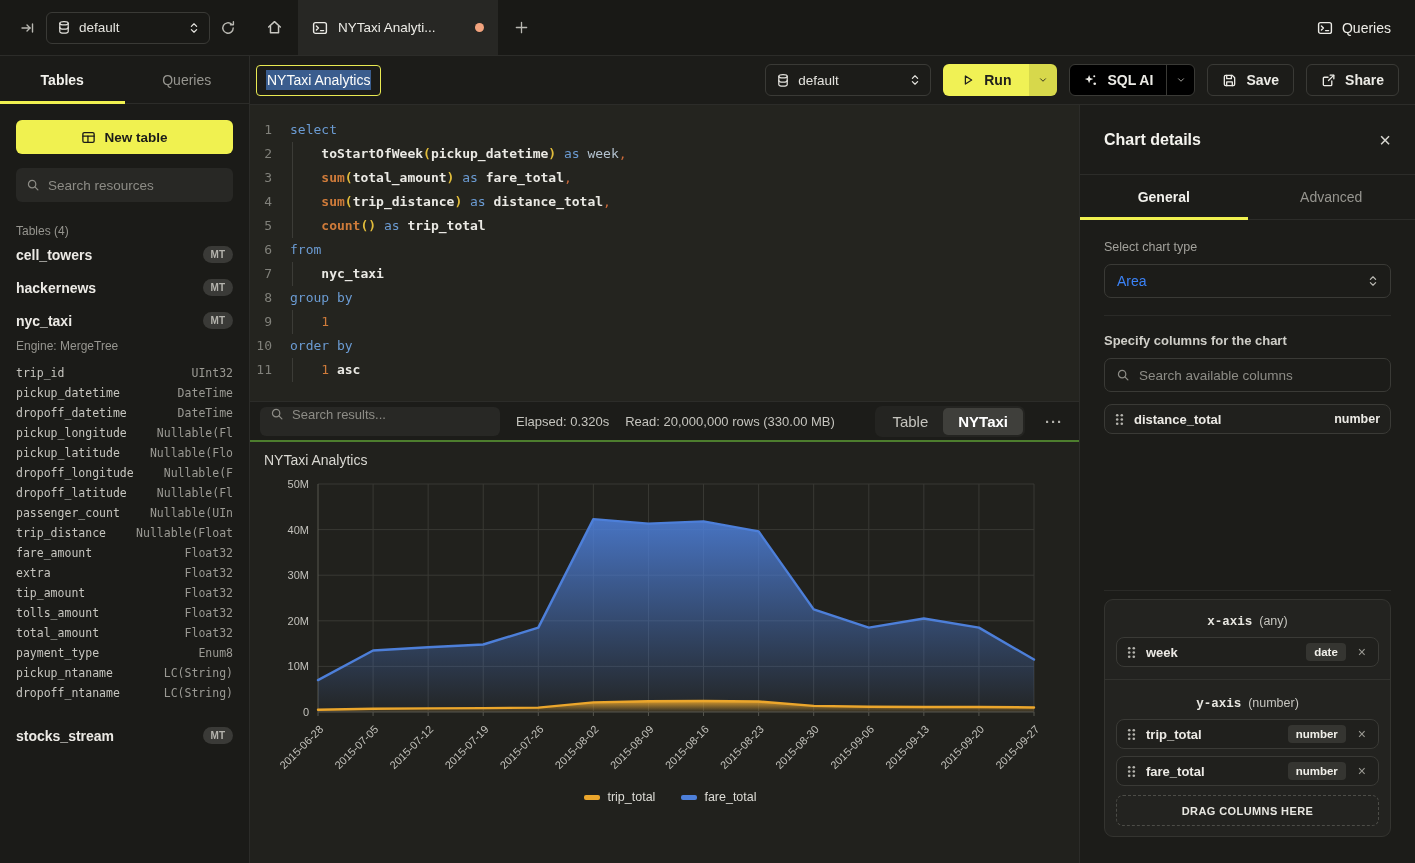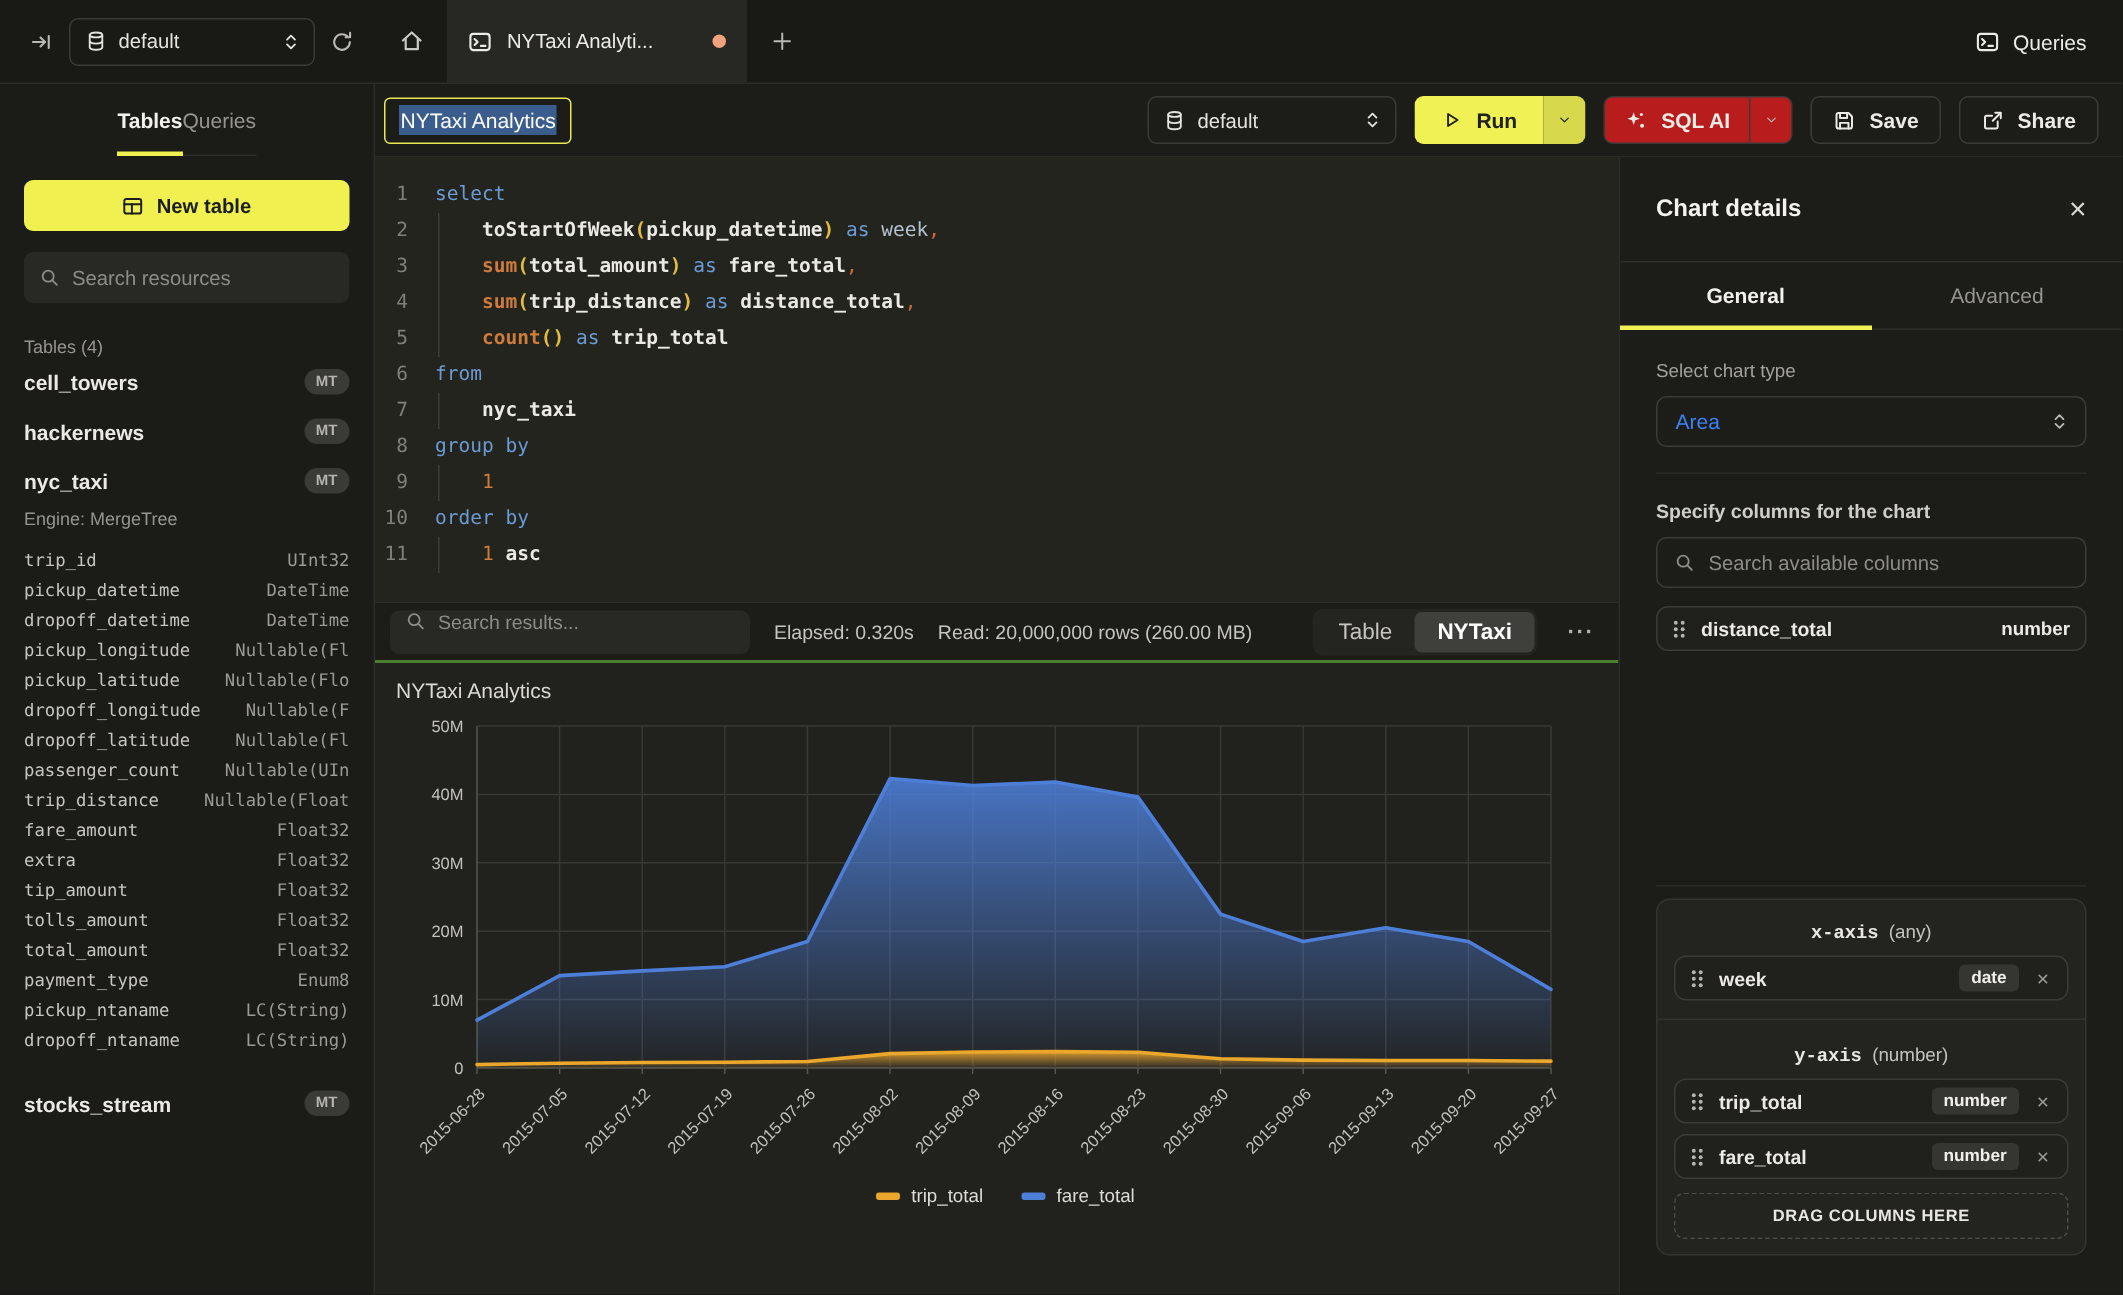--- a/index.html
+++ b/index.html
@@ -19,21 +19,21 @@
   .home-btn { width:48px; display:flex; align-items:center; justify-content:center; color:#c9c8c2; }
   .tab { width:200px; background:#272724; display:flex; align-items:center; gap:10px; padding:0 14px; color:#ecebe6; }
   .tab .t-label { flex:1; font-size:13.5px; white-space:nowrap; overflow:hidden; }
   .tab .dot { width:9px; height:9px; border-radius:50%; background:#f2a37e; }
   .plus-btn { width:46px; display:flex; align-items:center; justify-content:center; color:#b9b8b2; font-size:20px; }
   .topbar-right { flex:1; display:flex; align-items:center; justify-content:flex-end; padding-right:24px; }
   .queries-btn { display:flex; align-items:center; gap:9px; color:#ecebe6; font-size:14px; cursor:pointer; }
 
   
   .cols { display:flex; height:807px; }
-  .sidebar { width:250px; flex:none; background:#1b1b18; border-right:1px solid #2c2c29; display:flex; flex-direction:column;align-items:center; }
+  .sidebar { width:250px; flex:none; background:#1b1b18; border-right:1px solid #2c2c29; display:flex; flex-direction:column; }
   .right-region { flex:1; display:flex; flex-direction:column; min-width:0; }
 
   
   .side-tabs { height:48px; display:flex; border-bottom:1px solid #2c2c29; flex:none; }
   .side-tab { flex:1; display:flex; align-items:center; justify-content:center; font-size:14px; color:#96958f; position:relative; cursor:pointer; }
   .side-tab.active { color:#f2f1ec; font-weight:700; }
   .side-tab.active::after { content:""; position:absolute; left:0; right:0; bottom:-1px; height:3px; background:#f0f150; }
   .side-body { flex:1; padding:16px; overflow:hidden; }
   .new-table-btn { height:34px; width:100%; background:#f0f150; border:none; border-radius:6px; display:flex; align-items:center; justify-content:center; gap:8px; color:#1c1c19; font-weight:700; font-size:13.5px; cursor:pointer; font-family:inherit; }
   .side-search { margin-top:14px; height:34px; background:#282825; border-radius:6px; display:flex; align-items:center; gap:8px; padding:0 10px; color:#8d8c86; }
@@ -52,21 +52,21 @@
   
   .query-toolbar { height:49px; flex:none; background:#1c1c19; border-bottom:1px solid #2c2c29; display:flex; align-items:center; padding:0 16px 0 6px; gap:12px; }
   .title-input { margin-left:0; height:31px; border:1.5px solid #e9ea52; border-radius:4px; display:flex; align-items:center; padding:0 9px; background:#1c1c19; cursor:text; }
   .title-input .sel { background:#3a5d8e; color:#fdfdfb; font-size:14px; padding:2px 1px; }
   .qt-spacer { flex:1; }
   .toolbar-db { width:166px; height:32px; display:flex; align-items:center; gap:8px; border:1px solid #3a3a36; border-radius:6px; padding:0 10px; color:#e4e3de; cursor:pointer; }
   .toolbar-db .lbl { flex:1; font-size:13.5px; }
   .run-btn { height:32px; display:flex; border-radius:6px; overflow:hidden; cursor:pointer; }
   .run-main { background:#f0f155; color:#20201c; display:flex; align-items:center; gap:9px; padding:0 18px; font-weight:700; font-size:14px; }
   .run-caret { width:28px; background:#d7d84b; color:#20201c; display:flex; align-items:center; justify-content:center; }
-  .sqlai-btn { height:32px; display:flex; border:1px solid #3a3a36; border-radius:6px; overflow:hidden; background:#b91c1c; cursor:pointer; }
+  .sqlai-btn { height:32px; display:flex; border:1px solid #3a3a36; border-radius:6px; overflow:hidden; background:#000000; cursor:pointer; }
   .sqlai-main { display:flex; align-items:center; gap:9px; padding:0 13px; font-weight:600; font-size:14px; color:#ecebe6; }
   .sqlai-caret { width:28px; display:flex; align-items:center; justify-content:center; border-left:1px solid #3a3a36; color:#b9b8b2; }
   .ghost-btn { height:32px; display:flex; align-items:center; gap:9px; padding:0 14px; border:1px solid #3a3a36; border-radius:6px; background:transparent; color:#ecebe6; font-weight:600; font-size:14px; cursor:pointer; font-family:inherit; }
 
   
   .work-row { flex:1; display:flex; min-height:0; }
   .main { width:829px; flex:none; display:flex; flex-direction:column; min-height:0; }
 
   
   .editor { height:296px; flex:none; background:#24241f; padding-top:13px; overflow:hidden; }
@@ -470,21 +470,21 @@
           <div class="res-search">
             <span class="icon">
               <svg width="14" height="14" viewBox="0 0 16 16">
                   <circle cx="7" cy="7" r="4.2"></circle>
                   <path d="M10.2 10.2l3.4 3.4"></path>
                 </svg>
             </span>
             <input placeholder="Search results..." style="">
           </div>
           <span class="res-stat">Elapsed: 0.320s</span>
-          <span class="res-stat">Read: 20,000,000 rows (260.00 MB)</span>
+          <span class="res-stat">Read: 20,000,000 rows (330.00 MB)</span>
           <div class="res-spacer"></div>
           <div class="seg">
             <div class="seg-item">Table</div>
             <div class="seg-item active">NYTaxi</div>
           </div>
           <div class="dots-btn">···</div>
         </div>
         <div class="chart-section">
           <div class="chart-title">NYTaxi Analytics</div>
           <svg id="chart-svg" width="814" height="312" viewBox="0 0 814 312">

